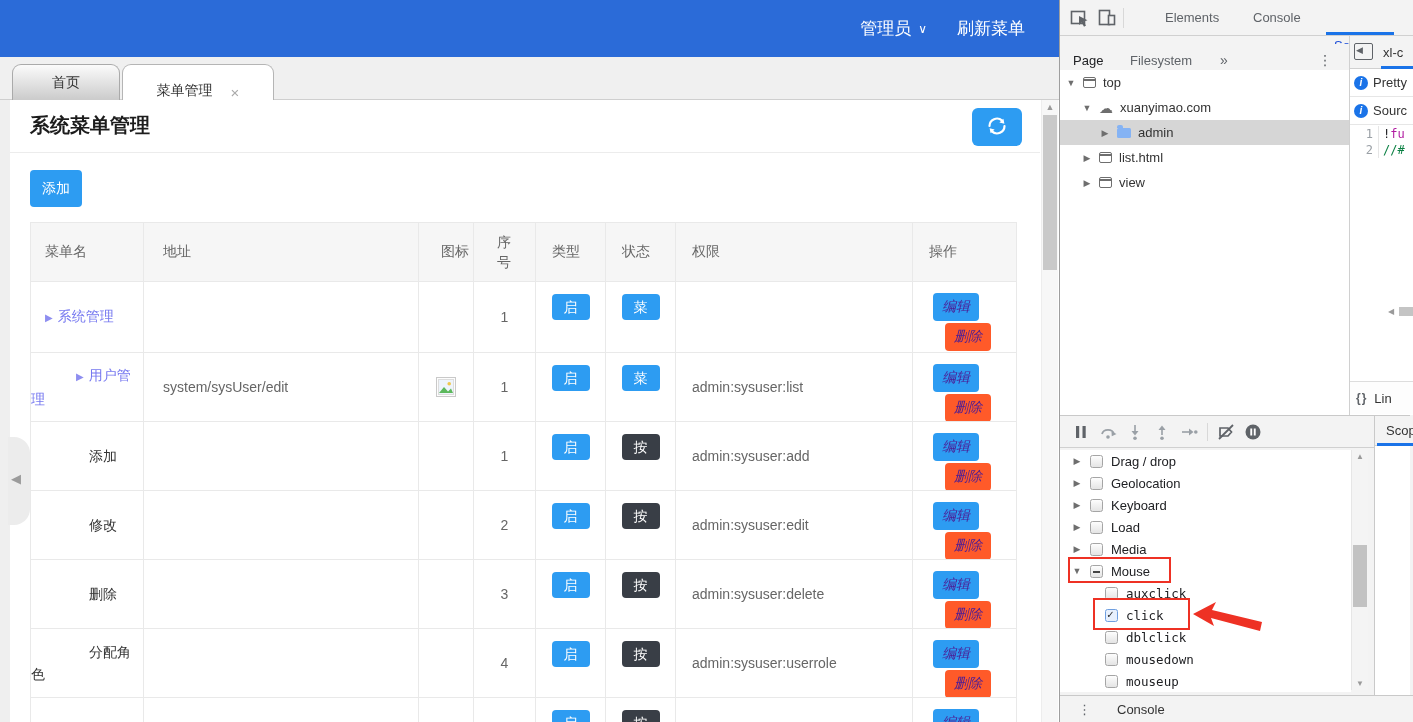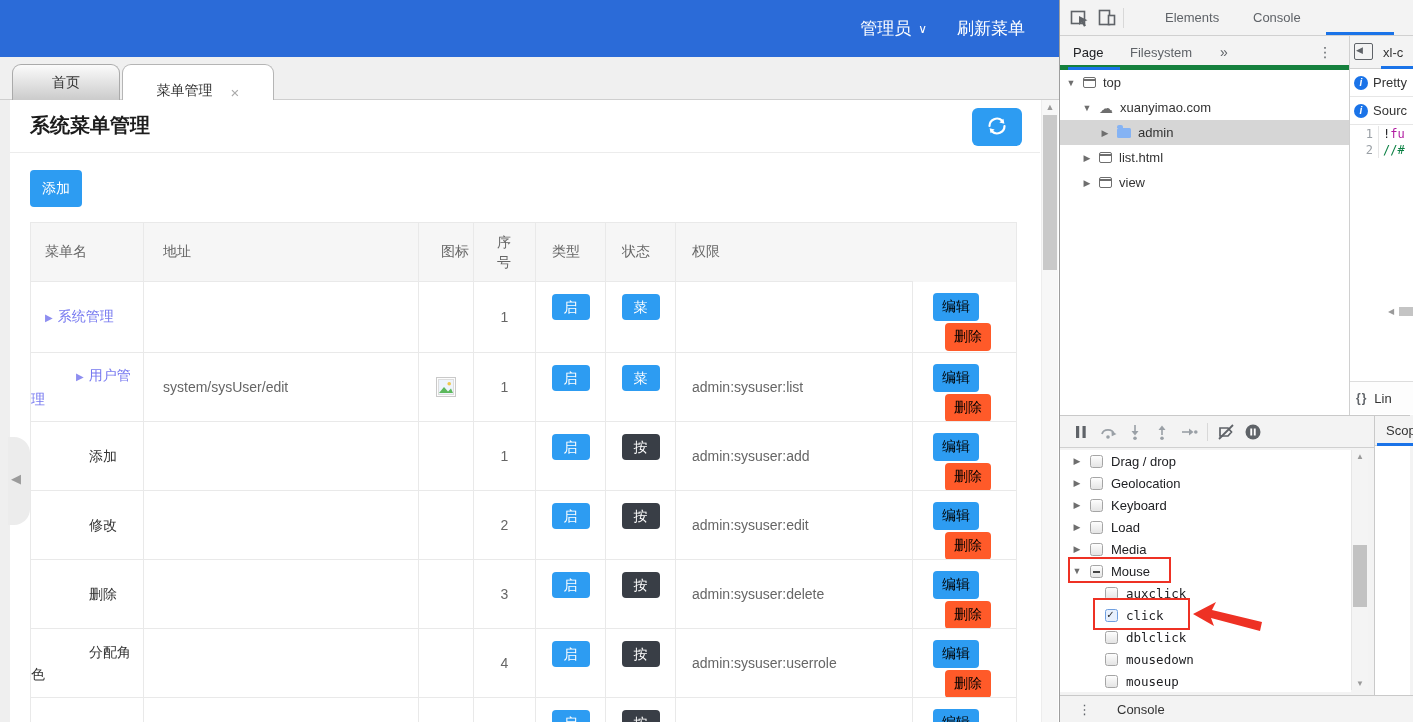--- a/index.html
+++ b/index.html
@@ -57,22 +57,22 @@
   .lv2 { text-indent:58px; color:#333; }
   .mlink { color:#7678f0; text-decoration:none; cursor:pointer; }
   .row-caret { font-style:normal; color:#8e8ef0; font-size:10px; margin-right:5px; }
   .c-center { justify-content:center; }
   .c-badge { align-items:flex-start; justify-content:center; padding-top:12px; }
   .badge { display:block; width:38px; height:26px; line-height:26px; text-align:center; border-radius:4px;
     color:#fff; font-size:14px; }
   .b-blue { background:#2d9cf2; }
   .b-dark { background:#393e46; }
   .c-action { position:relative; }
-  .btn-edit, .btn-del { position:absolute; width:46px; height:28px; border:none; border-radius:4px; color:#000000;
-    font-size:14px; cursor:pointer; }
+  .btn-edit, .btn-del { position:absolute; width:46px; height:28px; border:none; border-radius:4px; color:#4c1d95;
+    font-size:14px; cursor:pointer;font-style:italic; }
   .btn-edit { left:20px; top:11px; background:#2d9cf2; }
   .btn-del  { left:32px; top:41px; background:#ff5a29; }
 
   .pic-icon { display:block; margin:0 auto; }
 
   
   .main-scroll { position:absolute; left:1041px; top:0; width:17px; height:622px; background:#f7f7f7;
     border-left:1px solid #ededed; }
   .ms-up { position:absolute; left:0; top:2px; width:16px; text-align:center; color:#9a9a9a; font-size:9px; cursor:pointer; }
   .ms-thumb { position:absolute; left:1px; top:15px; width:14px; height:155px; background:#c9c9c9; cursor:pointer; }
@@ -83,21 +83,21 @@
   .dt { position:absolute; }
 
   .dt-toolbar { left:0; top:0; width:354px; height:36px; background:#f3f3f3; border-bottom:1px solid #d0d0d0; }
   .dt-ticon { position:absolute; top:8px; width:20px; height:20px; cursor:pointer; }
   .dt-sep { position:absolute; left:63px; top:8px; width:1px; height:20px; background:#d8d8d8; }
   .dt-tab { position:absolute; top:0; height:35px; line-height:35px; color:#5f6368; cursor:pointer; }
   .dt-tab.active { color:#1d4ed8;margin-top:28px; }
   .dt-tab-underline { position:absolute; top:32px; height:3px; background:#1a73e8; }
 
   
-  .nav-row { left:0; top:36px; width:289px; height:34px; background:#f3f3f3; border-bottom:5px solid #15803d; }
+  .nav-row { left:0; top:44px; width:289px; height:34px; background:#f3f3f3; border-bottom:5px solid #15803d; }
   .nav-tab { position:absolute; top:0; height:33px; line-height:33px; color:#5f6368; cursor:pointer; }
   .nav-tab.active { color:#202124; }
   .nav-underline { position:absolute; left:8px; top:31px; width:52px; height:3px; background:#1a73e8; }
   .nav-more { position:absolute; left:160px; top:0; height:33px; line-height:33px; color:#5f6368; font-size:14px; cursor:pointer; }
   .nav-dots { position:absolute; left:258px; top:0; height:33px; line-height:33px; color:#5f6368; font-size:14px; cursor:pointer; }
 
   .tree { left:0; top:70px; width:289px; height:345px; background:#fff; }
   .dtr { height:25px; display:flex; align-items:center; gap:7px; cursor:pointer; }
   .dtr.sel { background:#d6d6d6; }
   .tcaret { color:#6e6e6e; font-size:9px; width:10px; text-align:center; }
@@ -224,20 +224,21 @@
       <div class="thead">
         <div class="cell pl" style="padding-left:14px">菜单名</div>
         <div class="cell" style="padding-left:19px">地址</div>
         <div class="cell" style="padding-left:22px">图标</div>
         <div class="cell th-order" style="padding-left:23px">
             <span>序号</span>
           </div>
         <div class="cell pl">类型</div>
         <div class="cell pl">状态</div>
         <div class="cell pl">权限</div>
+        <div class="cell pl">操作</div>
       </div>
 
       <div class="trow r0">
         <div class="cell c-name">
             <span class="nm lv0"><i class="row-caret">▶</i><a class="mlink">系统管理</a></span>
           </div>
         <div class="cell" style="padding-left:19px"></div>
         <div class="cell c-center"></div>
         <div class="cell c-center">1</div>
         <div class="cell c-badge">

